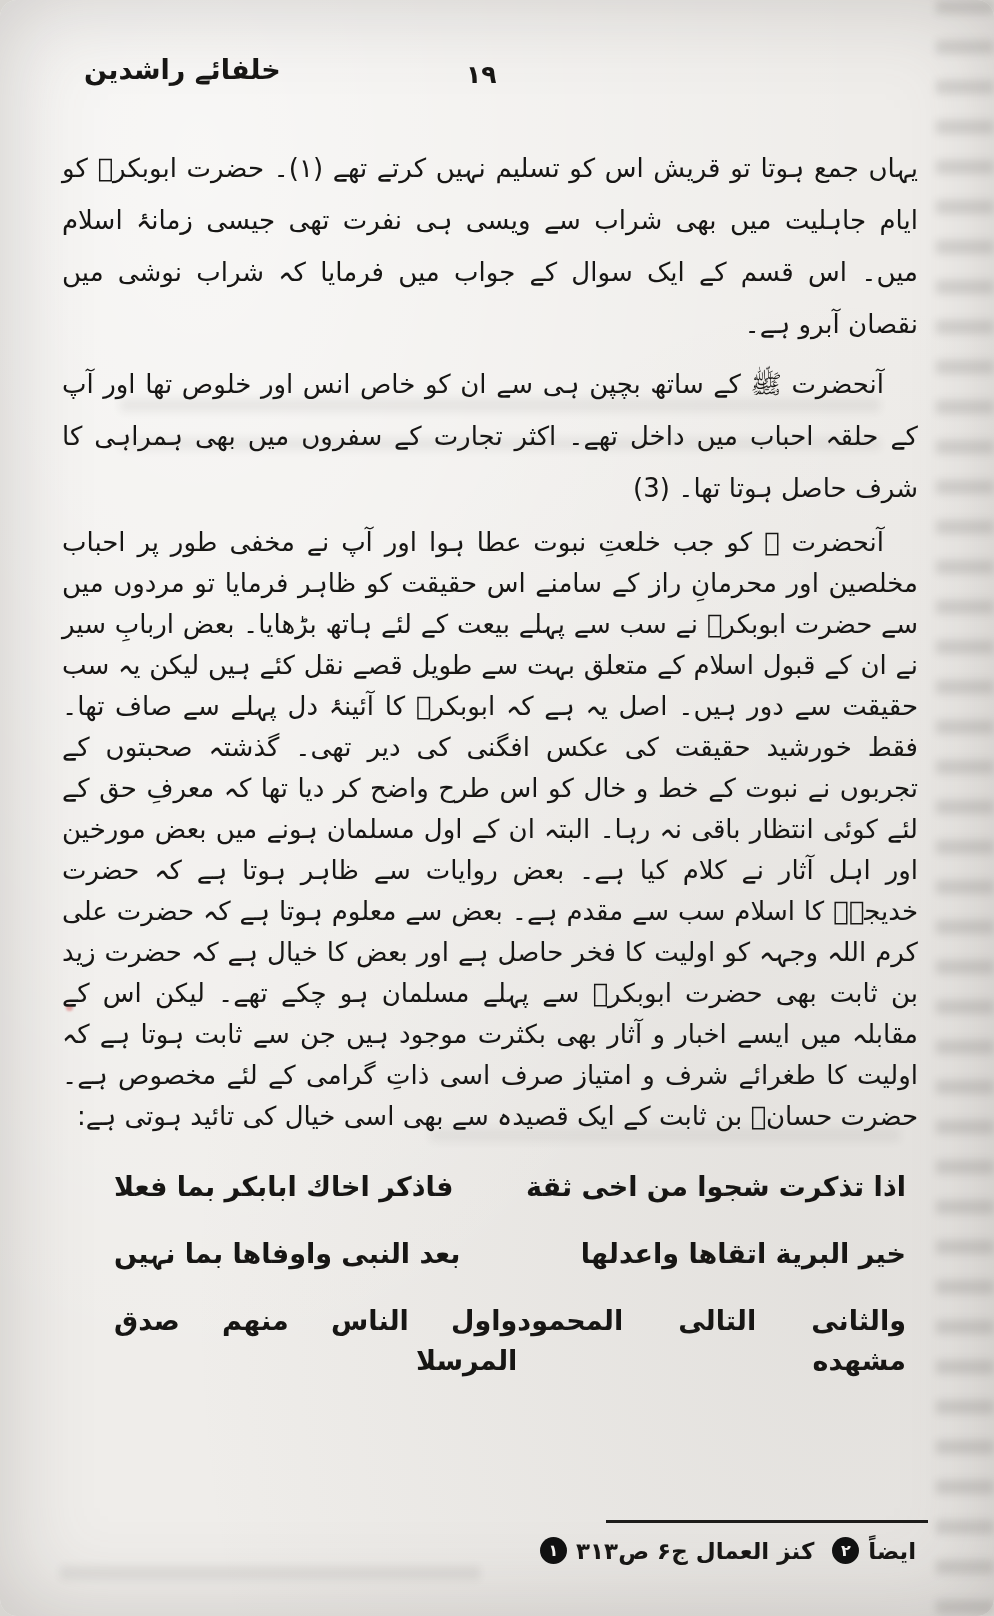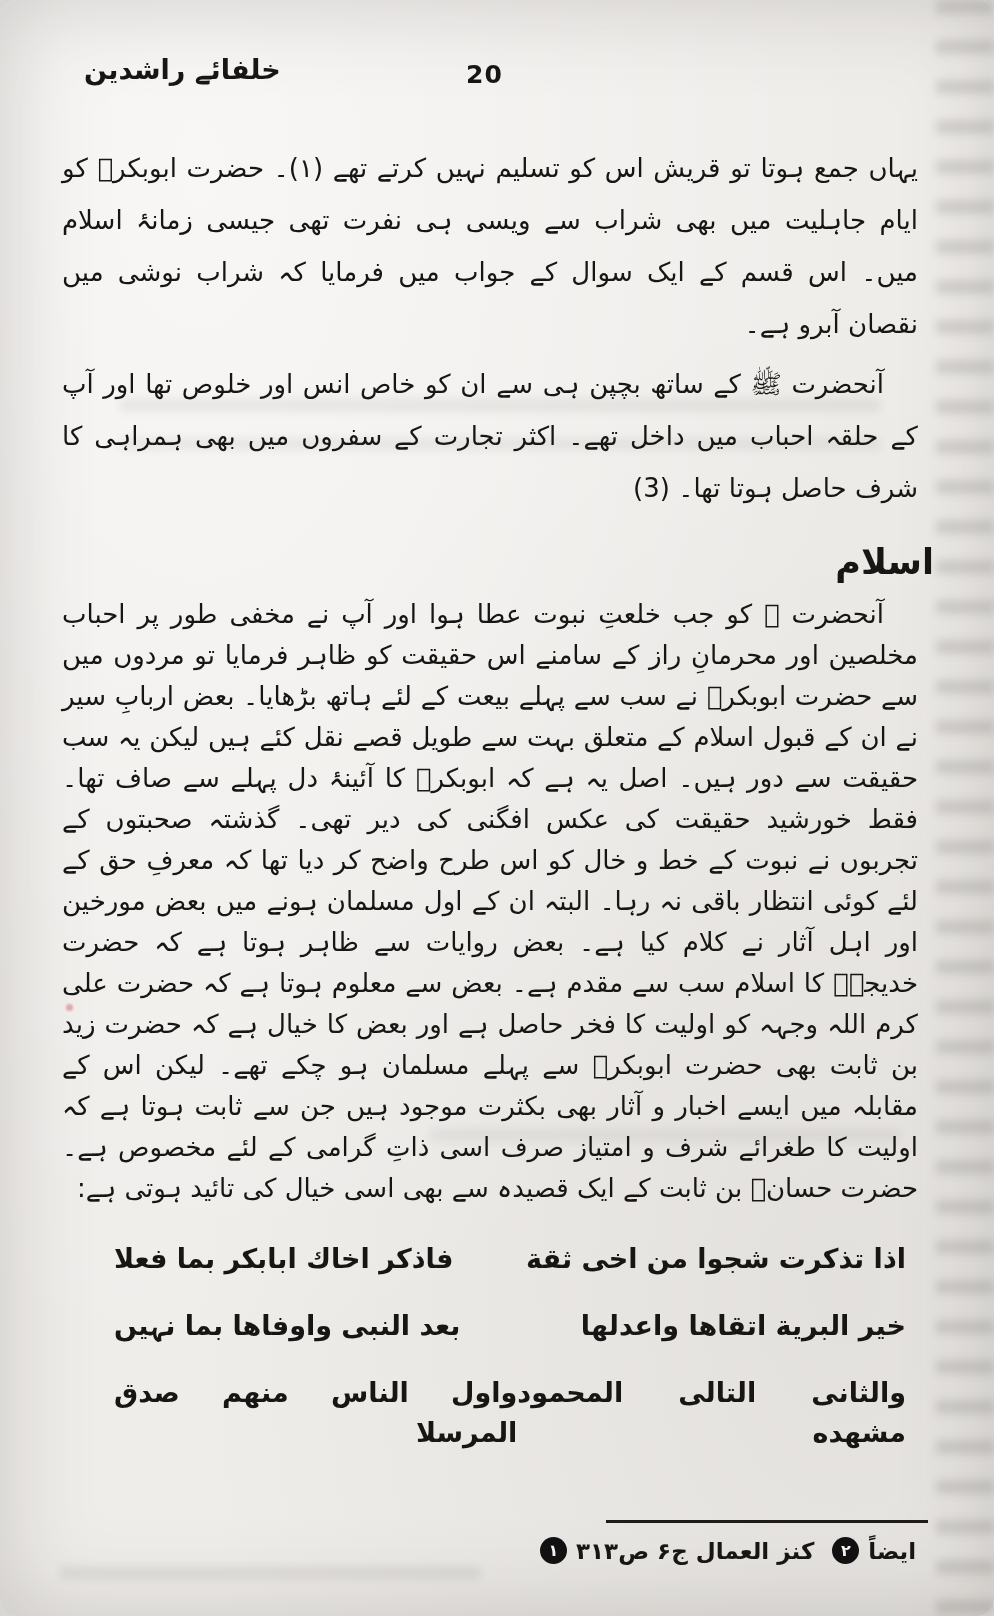--- a/index.html
+++ b/index.html
@@ -57,26 +57,25 @@
 
 <div class="page">
 
   <div class="ghost col"></div>
   <div class="ghost band1"></div>
   <div class="ghost band2"></div>
   <div class="ghost band3"></div>
   <div class="speck"></div>
 
   <div class="book-title">خلفائے راشدین</div>
-  <div class="page-number">20</div>
+  <div class="page-number">۱۹</div>
 
   <div class="content">
     <p class="para">یہاں جمع ہوتا تو قریش اس کو تسلیم نہیں کرتے تھے (۱)۔ حضرت ابوبکرؓ کو ایام جاہلیت میں بھی شراب سے ویسی ہی نفرت تھی جیسی زمانۂ اسلام میں۔ اس قسم کے ایک سوال کے جواب میں فرمایا کہ شراب نوشی میں نقصان آبرو ہے۔</p>
     <p class="para indent">آنحضرت ﷺ کے ساتھ بچپن ہی سے ان کو خاص انس اور خلوص تھا اور آپ کے حلقہ احباب میں داخل تھے۔ اکثر تجارت کے سفروں میں بھی ہمراہی کا شرف حاصل ہوتا تھا۔ (3)</p>
-    <h2 class="section-heading">اسلام</h2>
     <p class="para indent long">آنحضرت ﷺ کو جب خلعتِ نبوت عطا ہوا اور آپ نے مخفی طور پر احباب مخلصین اور محرمانِ راز کے سامنے اس حقیقت کو ظاہر فرمایا تو مردوں میں سے حضرت ابوبکرؓ نے سب سے پہلے بیعت کے لئے ہاتھ بڑھایا۔ بعض اربابِ سیر نے ان کے قبول اسلام کے متعلق بہت سے طویل قصے نقل کئے ہیں لیکن یہ سب حقیقت سے دور ہیں۔ اصل یہ ہے کہ ابوبکرؓ کا آئینۂ دل پہلے سے صاف تھا۔ فقط خورشید حقیقت کی عکس افگنی کی دیر تھی۔ گذشتہ صحبتوں کے تجربوں نے نبوت کے خط و خال کو اس طرح واضح کر دیا تھا کہ معرفِ حق کے لئے کوئی انتظار باقی نہ رہا۔ البتہ ان کے اول مسلمان ہونے میں بعض مورخین اور اہل آثار نے کلام کیا ہے۔ بعض روایات سے ظاہر ہوتا ہے کہ حضرت خدیجہؓ کا اسلام سب سے مقدم ہے۔ بعض سے معلوم ہوتا ہے کہ حضرت علی کرم اللہ وجہہ کو اولیت کا فخر حاصل ہے اور بعض کا خیال ہے کہ حضرت زید بن ثابت بھی حضرت ابوبکرؓ سے پہلے مسلمان ہو چکے تھے۔ لیکن اس کے مقابلہ میں ایسے اخبار و آثار بھی بکثرت موجود ہیں جن سے ثابت ہوتا ہے کہ اولیت کا طغرائے شرف و امتیاز صرف اسی ذاتِ گرامی کے لئے مخصوص ہے۔ حضرت حسانؓ بن ثابت کے ایک قصیدہ سے بھی اسی خیال کی تائید ہوتی ہے:</p>
 
     <div class="verses">
       <div class="verse-row">
         <span>اذا تذكرت شجوا من اخی ثقة</span>
         <span>فاذكر اخاك ابابكر بما فعلا</span>
       </div>
       <div class="verse-row">
         <span>خیر البریة اتقاها واعدلها</span>
         <span>بعد النبی واوفاها بما نہیں</span>

